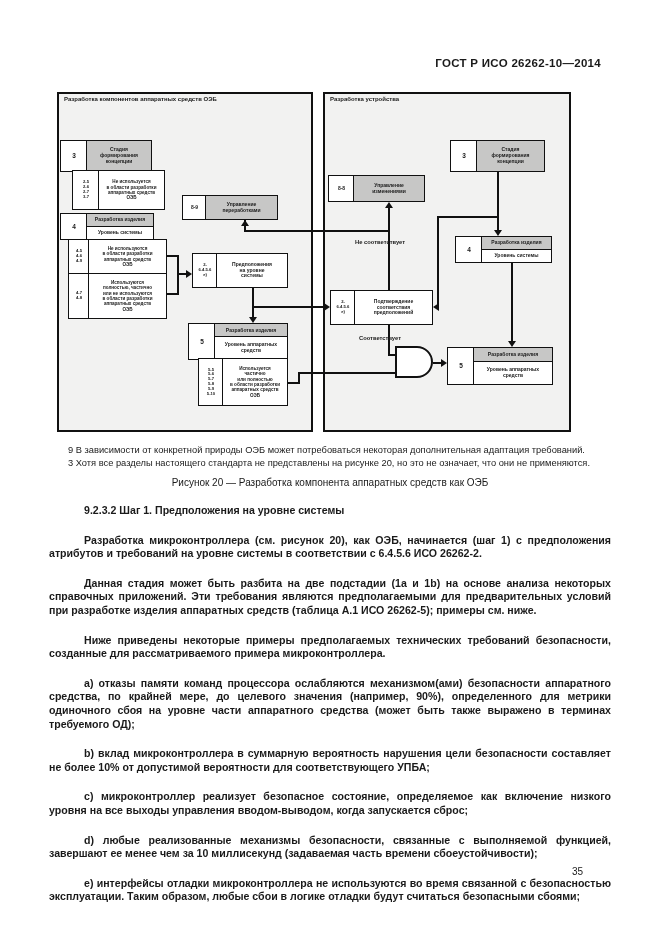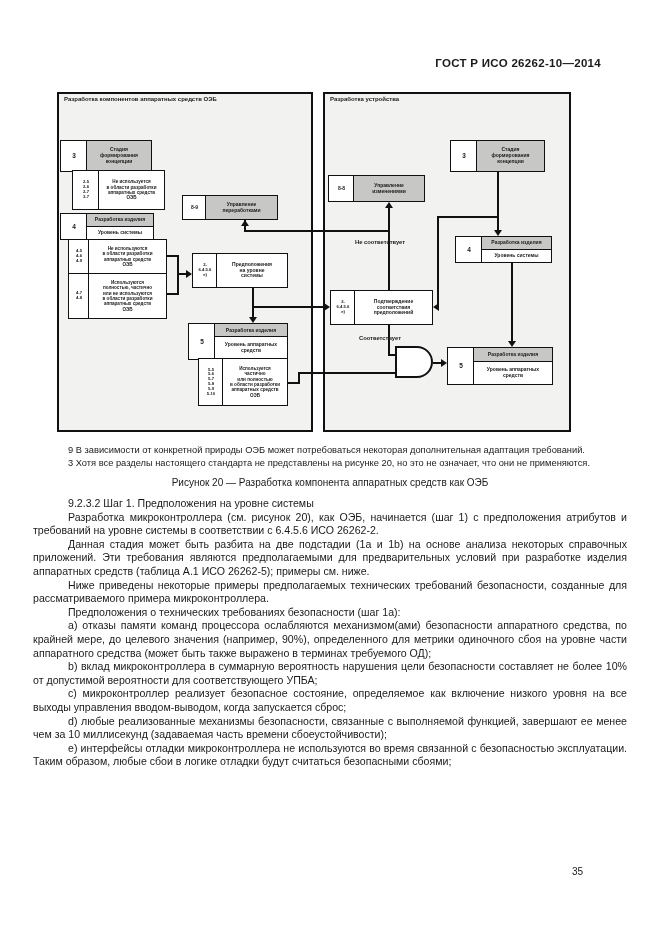--- a/index.html
+++ b/index.html
@@ -27,21 +27,21 @@
   .gate{position:absolute;left:338px;top:254px;width:38px;height:32px;background:#fff;
         border:2px solid #111;border-radius:0 16px 16px 0 / 0 16px 16px 0;box-sizing:border-box;}
   .flbl{position:absolute;font-size:5.8px;font-weight:bold;white-space:nowrap;}
 
   
   .textcol{position:absolute;left:33px;top:444px;width:594px;}
   .note-title{margin:0;font-size:9.3px;line-height:13px;text-indent:35px;}
   .note{margin:0;font-size:9.3px;line-height:13px;text-indent:35px;text-align:justify;}
   .caption{margin:7px 0 0 0;font-size:10px;text-align:center;}
   .bodyblock{margin-top:9px;}
-  .bp{margin:0;font-size:10.6px;line-height:13.6px;text-indent:35px;text-align:justify;}
+  .bp{margin:16px;font-size:10.6px;line-height:13.6px;text-indent:35px;text-align:justify;font-weight:bold;}
   .pageno{position:absolute;right:78px;top:866px;font-size:10px;}
 </style>
 </head>
 <body>
 
 <div class="page">
 
   <div class="doc-code">ГОСТ Р ИСО 26262-10—2014</div>
 
   <div class="fig">
@@ -178,21 +178,20 @@
     <p class="note">9 В зависимости от конкретной природы ОЭБ может потребоваться некоторая дополнительная адаптация требований.</p>
     <p class="note">3 Хотя все разделы настоящего стандарта не представлены на рисунке 20, но это не означает, что они не применяются.</p>
 
     <p class="caption">Рисунок 20 — Разработка компонента аппаратных средств как ОЭБ</p>
 
     <div class="bodyblock">
       <p class="bp">9.2.3.2 Шаг 1. Предположения на уровне системы</p>
       <p class="bp">Разработка микроконтроллера (см. рисунок 20), как ОЭБ, начинается (шаг 1) с предположения атрибутов и требований на уровне системы в соответствии с 6.4.5.6 ИСО 26262-2.</p>
       <p class="bp">Данная стадия может быть разбита на две подстадии (1а и 1b) на основе анализа некоторых справочных приложений. Эти требования являются предполагаемыми для предварительных условий при разработке изделия аппаратных средств (таблица А.1 ИСО 26262-5); примеры см. ниже.</p>
       <p class="bp">Ниже приведены некоторые примеры предполагаемых технических требований безопасности, созданные для рассматриваемого примера микроконтроллера.</p>
-      <p class="bp">Предположения о технических требованиях безопасности (шаг 1а):</p>
       <p class="bp">а) отказы памяти команд процессора ослабляются механизмом(ами) безопасности аппаратного средства, по крайней мере, до целевого значения (например, 90%), определенного для метрики одиночного сбоя на уровне части аппаратного средства (может быть также выражено в терминах требуемого ОД);</p>
       <p class="bp">b) вклад микроконтроллера в суммарную вероятность нарушения цели безопасности составляет не более 10% от допустимой вероятности для соответствующего УПБА;</p>
       <p class="bp">с) микроконтроллер реализует безопасное состояние, определяемое как включение низкого уровня на все выходы управления вводом-выводом, когда запускается сброс;</p>
       <p class="bp">d) любые реализованные механизмы безопасности, связанные с выполняемой функцией, завершают ее менее чем за 10 миллисекунд (задаваемая часть времени сбоеустойчивости);</p>
       <p class="bp">е) интерфейсы отладки микроконтроллера не используются во время связанной с безопасностью эксплуатации. Таким образом, любые сбои в логике отладки будут считаться безопасными сбоями;</p>
     </div>
   </div>
 
   <div class="pageno">35</div>
 </div>

